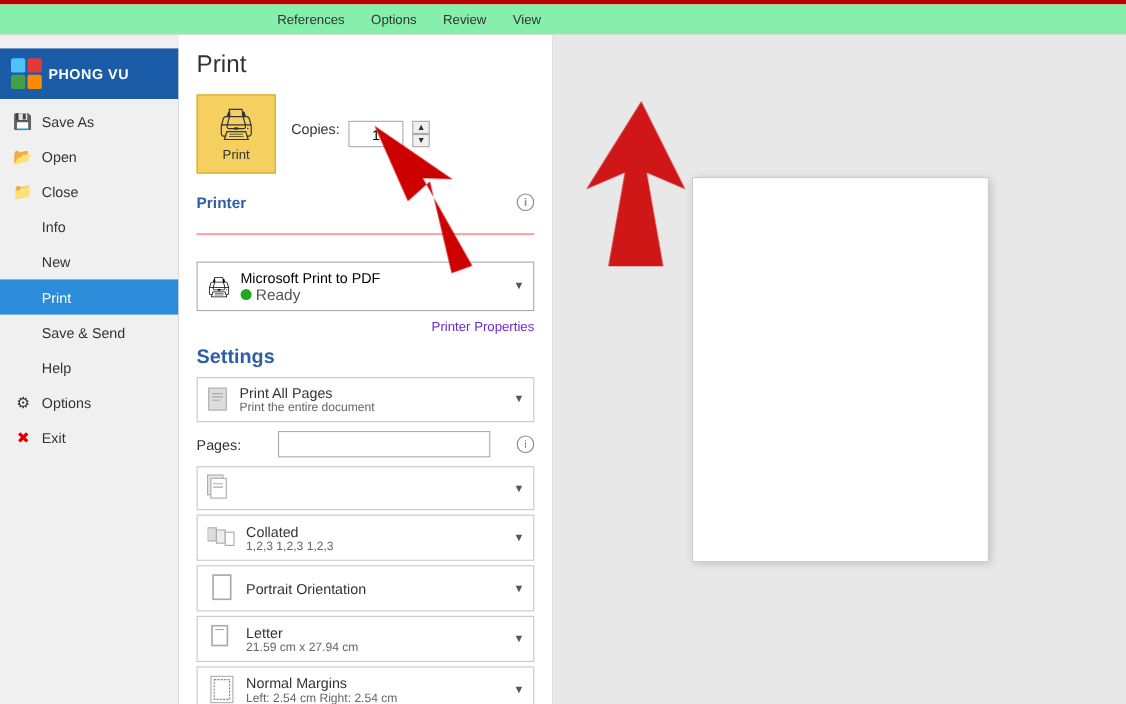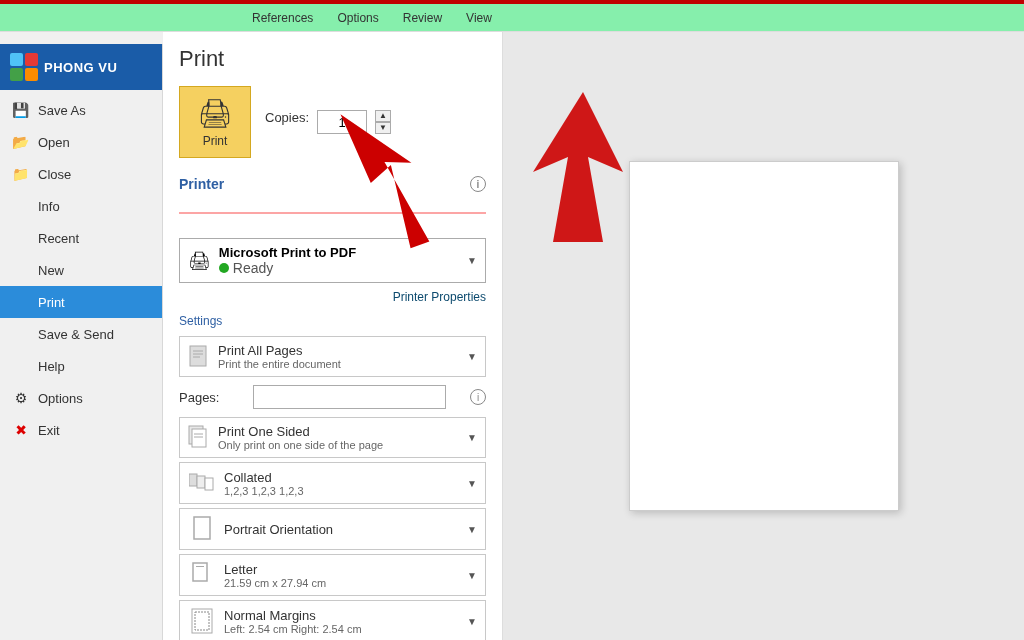--- a/index.html
+++ b/index.html
@@ -215,39 +215,39 @@
     }
     .printer-inner {
       display: flex;
       align-items: center;
       gap: 8px;
     }
     .printer-icon {
       font-size: 18px;
     }
     .printer-info { display: flex; flex-direction: column; }
-    .printer-name { font-size: 13px; font-weight: 700; }
+    .printer-name { font-size: 13px; font-weight: 400; }
     .printer-status { font-size: 14px; color: #555; display: flex; align-items: center; gap: 4px; }
     .status-dot { width: 10px; height: 10px; border-radius: 50%; background: #22a722; }
     .dropdown-arrow { font-size: 10px; color: #555; }
 
     .printer-props-link {
       text-align: right;
       margin-bottom: 10px;
     }
     .printer-props-link a {
-      color: #0c4a6e;
+      color: #6d28d9;
       text-decoration: none;
       font-size: 12px;
     }
 
     
     .settings-header {
-      font-size: 12px;
-      font-weight: 400;
+      font-size: 18px;
+      font-weight: 700;
       color: #2e5fa3;
       margin-bottom: 8px;
     }
 
     .setting-row {
       display: flex;
       align-items: center;
       border: 1px solid #c8c8c8;
       padding: 6px 8px;
       cursor: pointer;
@@ -357,24 +357,20 @@
         <span>Open</span>
       </div>
       <div class="sidebar-item">
         <span class="icon-placeholder">📁</span>
         <span>Close</span>
       </div>
 
       <div class="sidebar-item">
         <span class="icon-placeholder"></span>
         <span>Info</span>
-      </div>
-      <div class="sidebar-item">
-        <span class="icon-placeholder"></span>
-        <span>Recent</span>
       </div>
       <div class="sidebar-item">
         <span class="icon-placeholder"></span>
         <span>New</span>
       </div>
       <div class="sidebar-item active">
         <span class="icon-placeholder"></span>
         <span>Print</span>
       </div>
       <div class="sidebar-item">
@@ -468,24 +464,20 @@
 
       <div class="setting-row">
         <div class="setting-inner">
           <div class="setting-icon doc-icon">
             <svg viewBox="0 0 22 26" fill="none">
               <rect x="1" y="1" width="14" height="18" fill="#e8e8e8" stroke="#aaa" stroke-width="1"></rect>
               <rect x="4" y="4" width="14" height="18" fill="#fff" stroke="#aaa" stroke-width="1"></rect>
               <line x1="6" y1="9" x2="15" y2="9" stroke="#aaa" stroke-width="1"></line>
               <line x1="6" y1="12" x2="15" y2="12" stroke="#aaa" stroke-width="1"></line>
             </svg>
-          </div>
-          <div class="setting-text">
-            <span class="setting-main">Print One Sided</span>
-            <span class="setting-sub">Only print on one side of the page</span>
           </div>
         </div>
         <span class="dropdown-arrow">▼</span>
       </div>
 
       <div class="setting-row">
         <div class="setting-inner">
           <div class="setting-icon collate-icon">
             <svg viewBox="0 0 26 22" fill="none">
               <rect x="0" y="2" width="8" height="12" fill="#ddd" stroke="#aaa" stroke-width="1"></rect>

